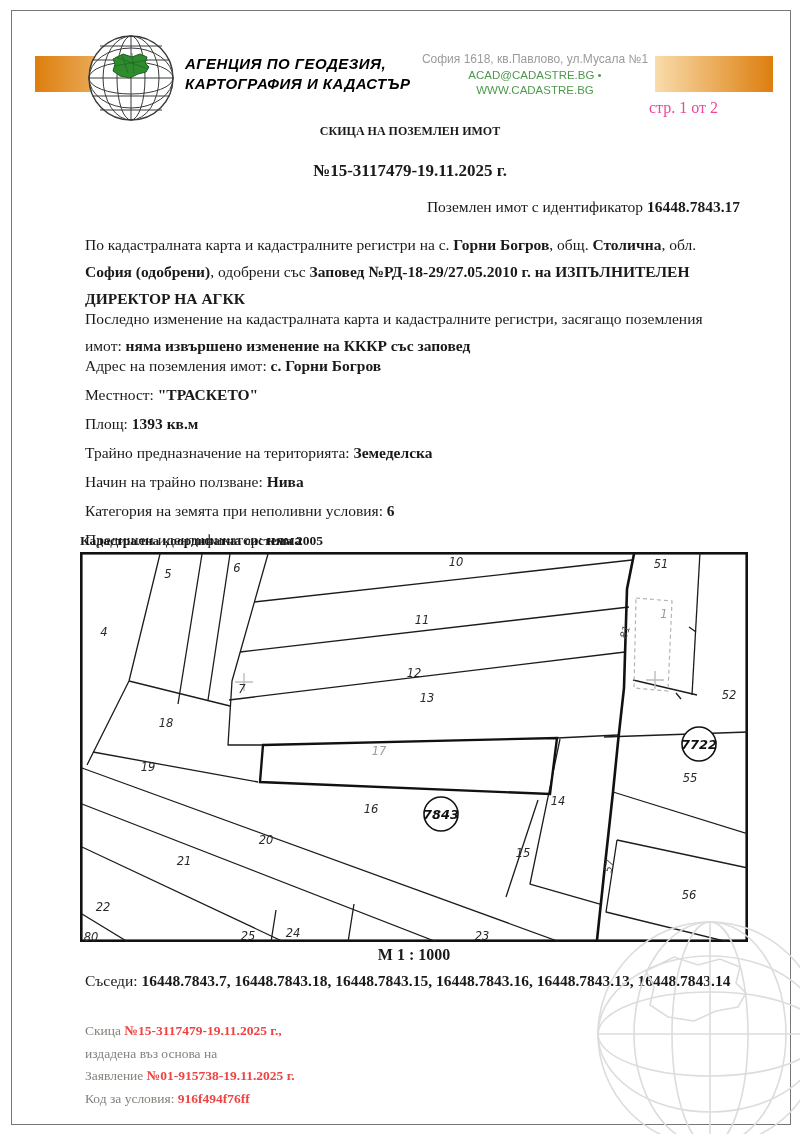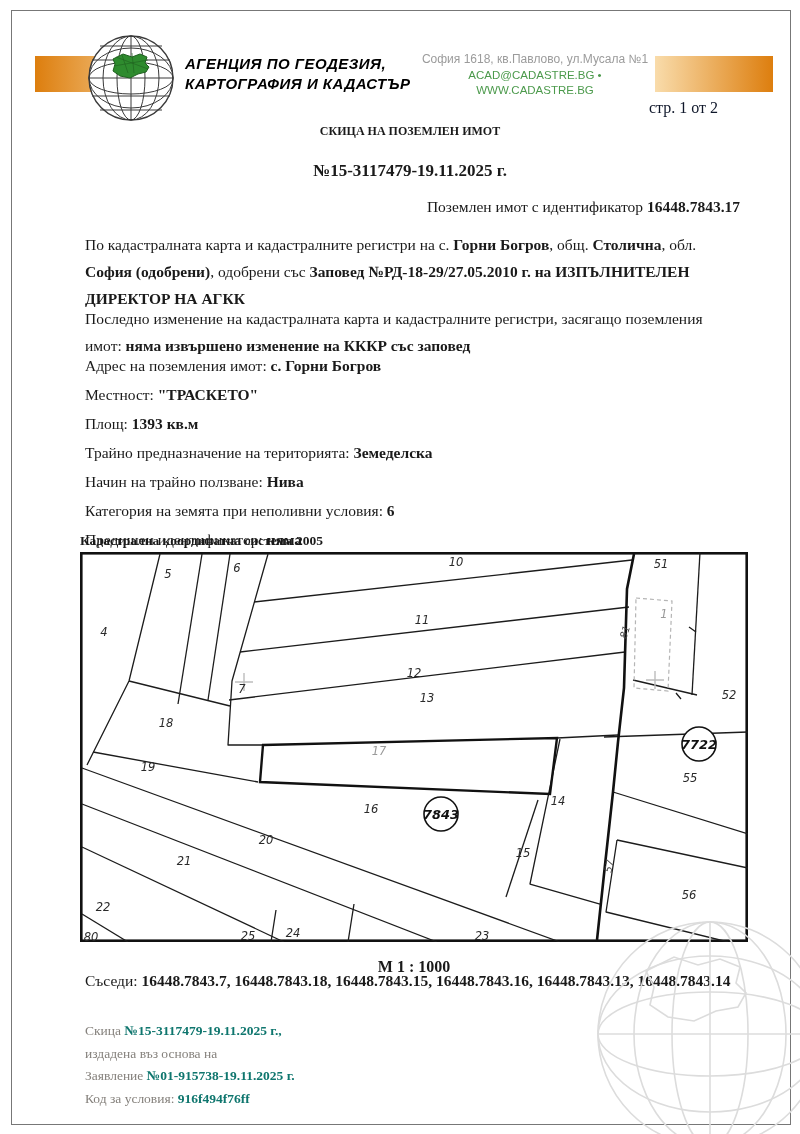--- a/index.html
+++ b/index.html
@@ -12,21 +12,21 @@
   
   .hdr{position:absolute;left:0;top:0;width:800px;height:120px;}
   .bar{position:absolute;top:56px;height:36px;}
   .bar-left{left:35px;width:133px;background:linear-gradient(to right,#dd7e0e,#f9dcab);}
   .bar-right{left:655px;width:118px;background:linear-gradient(to right,#f9dcab,#dd7e0e);}
   .org{position:absolute;left:185px;top:54px;font-family:"Liberation Sans",sans-serif;
        font-weight:bold;font-style:italic;font-size:15px;line-height:20px;color:#000000;letter-spacing:.5px;}
   .contact{position:absolute;left:415px;top:52px;width:240px;text-align:center;
        font-family:"Liberation Sans",sans-serif;font-size:12px;line-height:15.5px;color:#9b9b9b;}
   .contact .green{color:#4c9a4c;font-size:11.5px;}
-  .pageno{position:absolute;right:82px;top:99px;font-size:16px;color:#0f172a;}
+  .pageno{position:absolute;right:82px;top:99px;font-size:16px;color:#ec4899;}
 
   
   .title1{position:absolute;left:80px;top:124px;width:660px;text-align:center;font-size:12px;font-weight:bold;}
   .title2{position:absolute;left:80px;top:161px;width:660px;text-align:center;font-size:17px;font-weight:bold;}
   .subtitle{position:absolute;left:80px;top:198px;width:660px;text-align:right;font-size:15.5px;}
 
   
   .para{position:absolute;left:85px;width:652px;font-size:15.5px;line-height:27px;text-align:left;}
   .p1{top:231px;}
   .p2{top:305px;}
@@ -35,26 +35,26 @@
   .coordsys{position:absolute;left:80px;top:533px;font-size:13.5px;font-weight:bold;}
 
   
   .map-wrap{position:absolute;left:80px;top:552px;width:668px;height:390px;}
   .plbl{font-family:"DejaVu Sans",sans-serif;font-style:italic;font-size:11.5px;fill:#2a2a2a;
         text-anchor:middle;dominant-baseline:central;}
   .plbl.gray{fill:#9a9a9a;}
   .plbl.small{font-size:10px;fill:#444;}
   .circ-lbl{font-family:"DejaVu Sans",sans-serif;font-style:italic;font-weight:bold;font-size:13px;
         fill:#111;text-anchor:middle;dominant-baseline:central;}
-  .scale{position:absolute;left:80px;top:946px;width:668px;text-align:center;font-size:16px;font-weight:bold;margin-top:12px;}
+  .scale{position:absolute;left:80px;top:946px;width:668px;text-align:center;font-size:16px;font-weight:bold;}
   .neighbors{position:absolute;left:85px;top:968px;width:655px;font-size:15.5px;line-height:25px;}
 
   
   .footer{position:absolute;left:85px;top:1020px;width:480px;font-size:13.5px;line-height:22.5px;color:#85817c;}
-  .footer .b{color:#0f766e;}
+  .footer .b{color:#ef4444;}
 
   .watermark{position:absolute;right:0;bottom:0;width:250px;height:215px;pointer-events:none;}
 </style>
 </head>
 <body>
 
 <div class="page">
   <div class="page-frame"></div>
 
   <div class="hdr">

